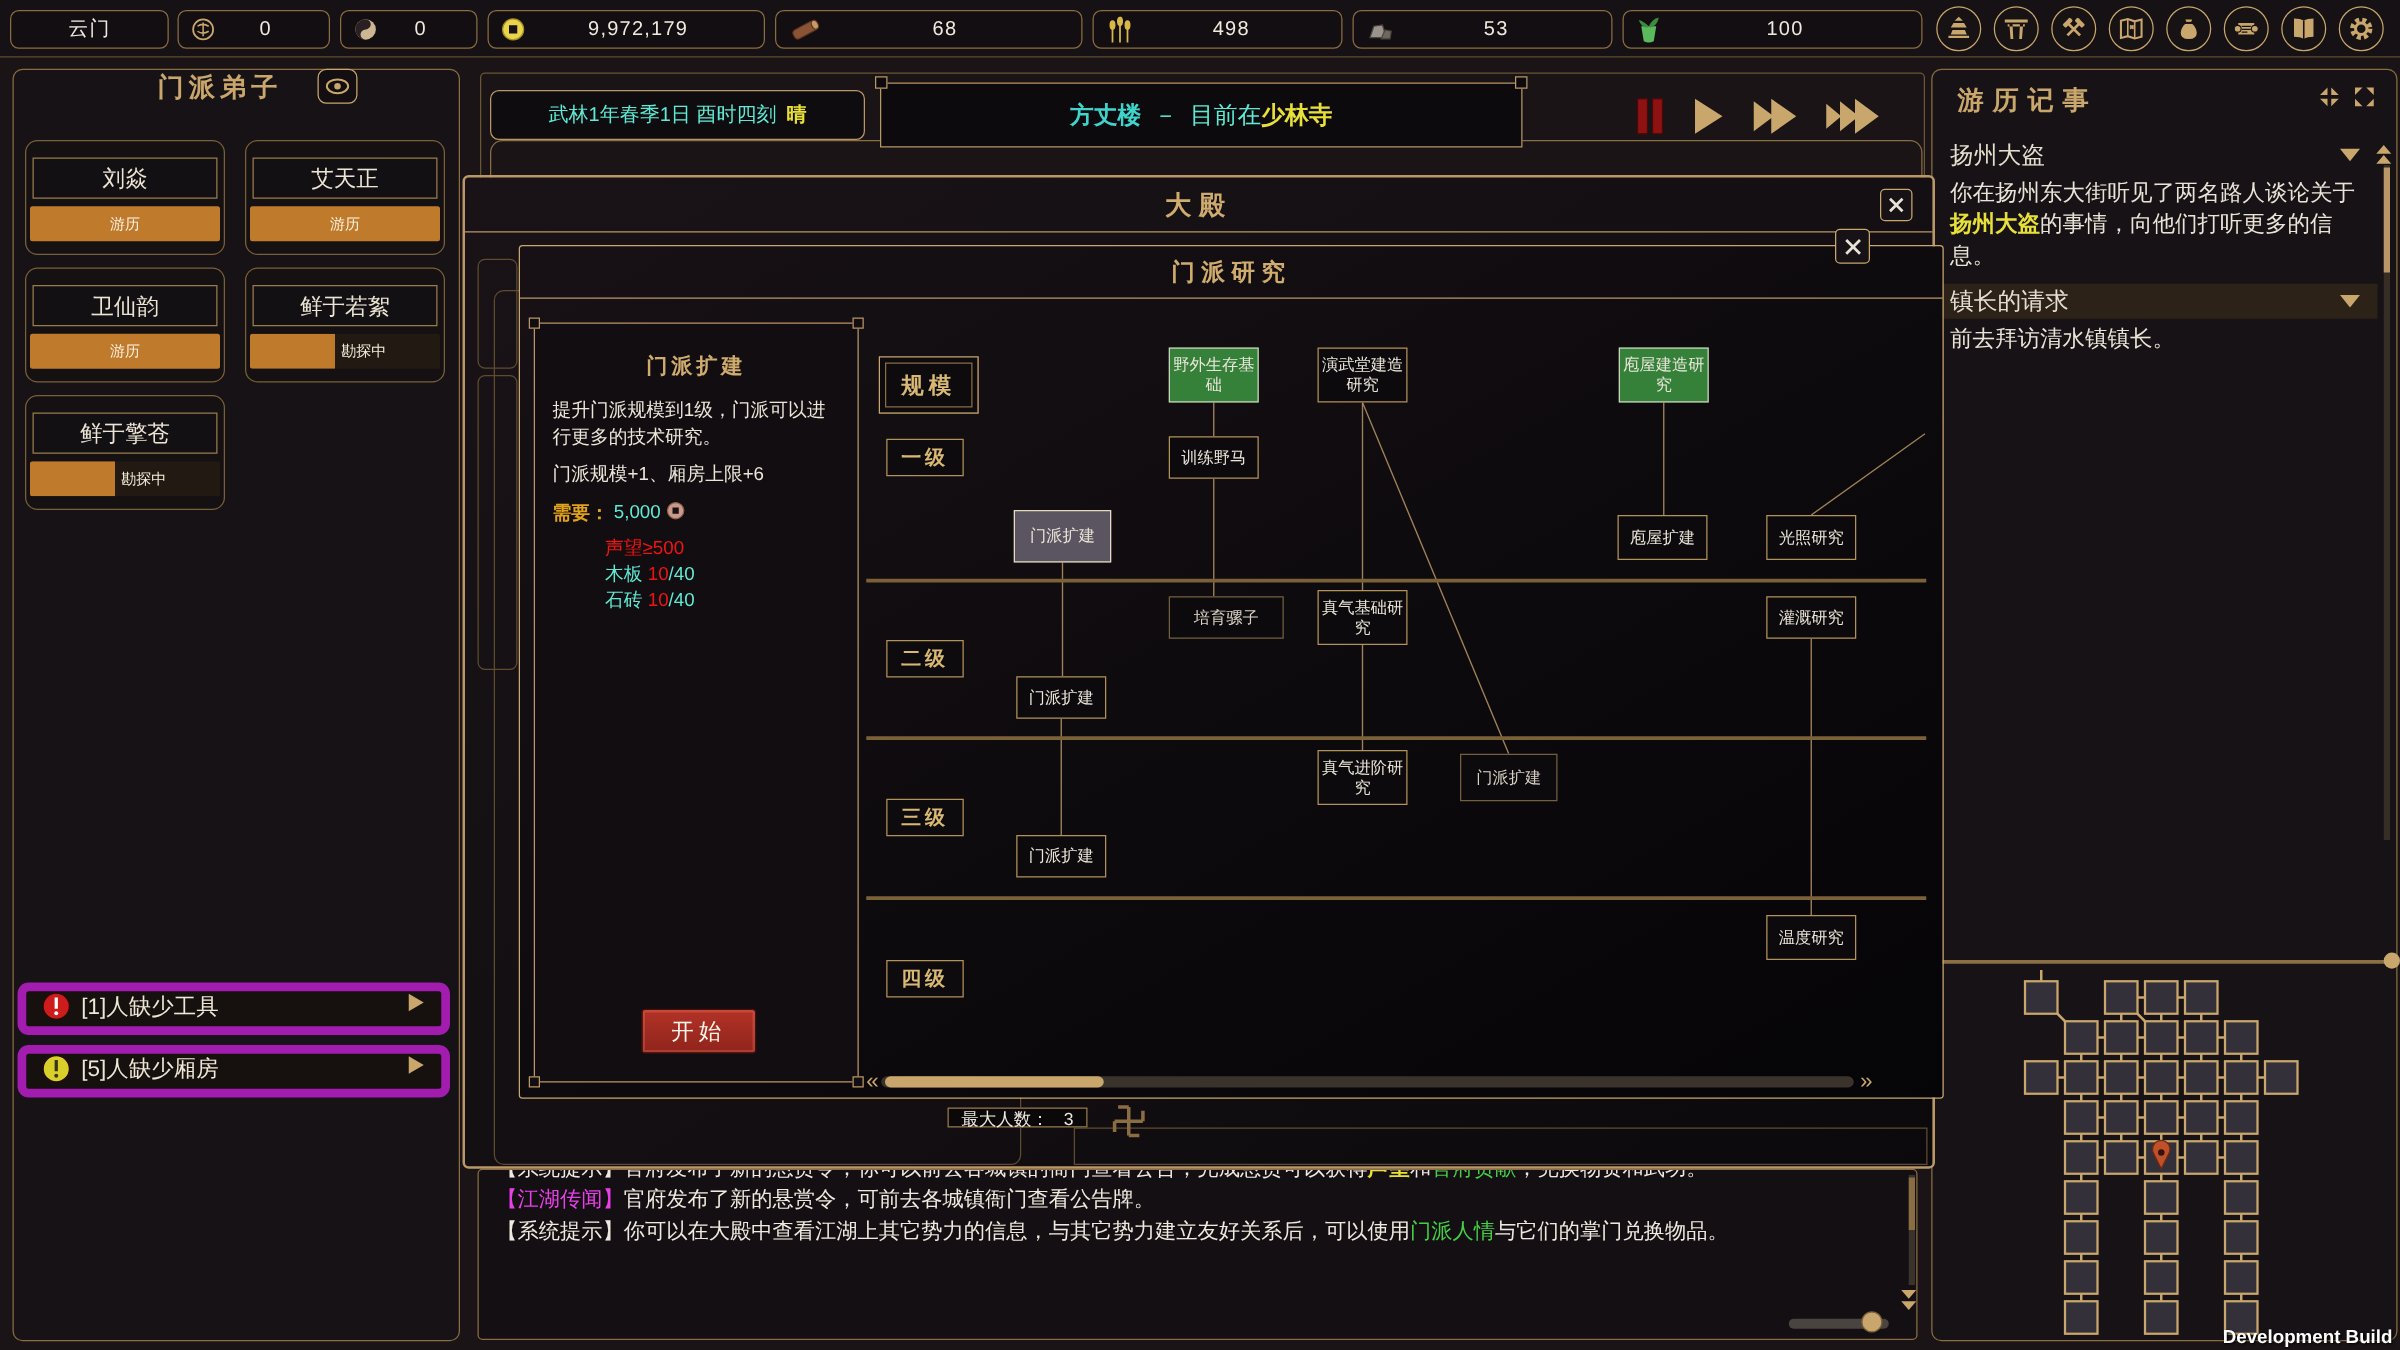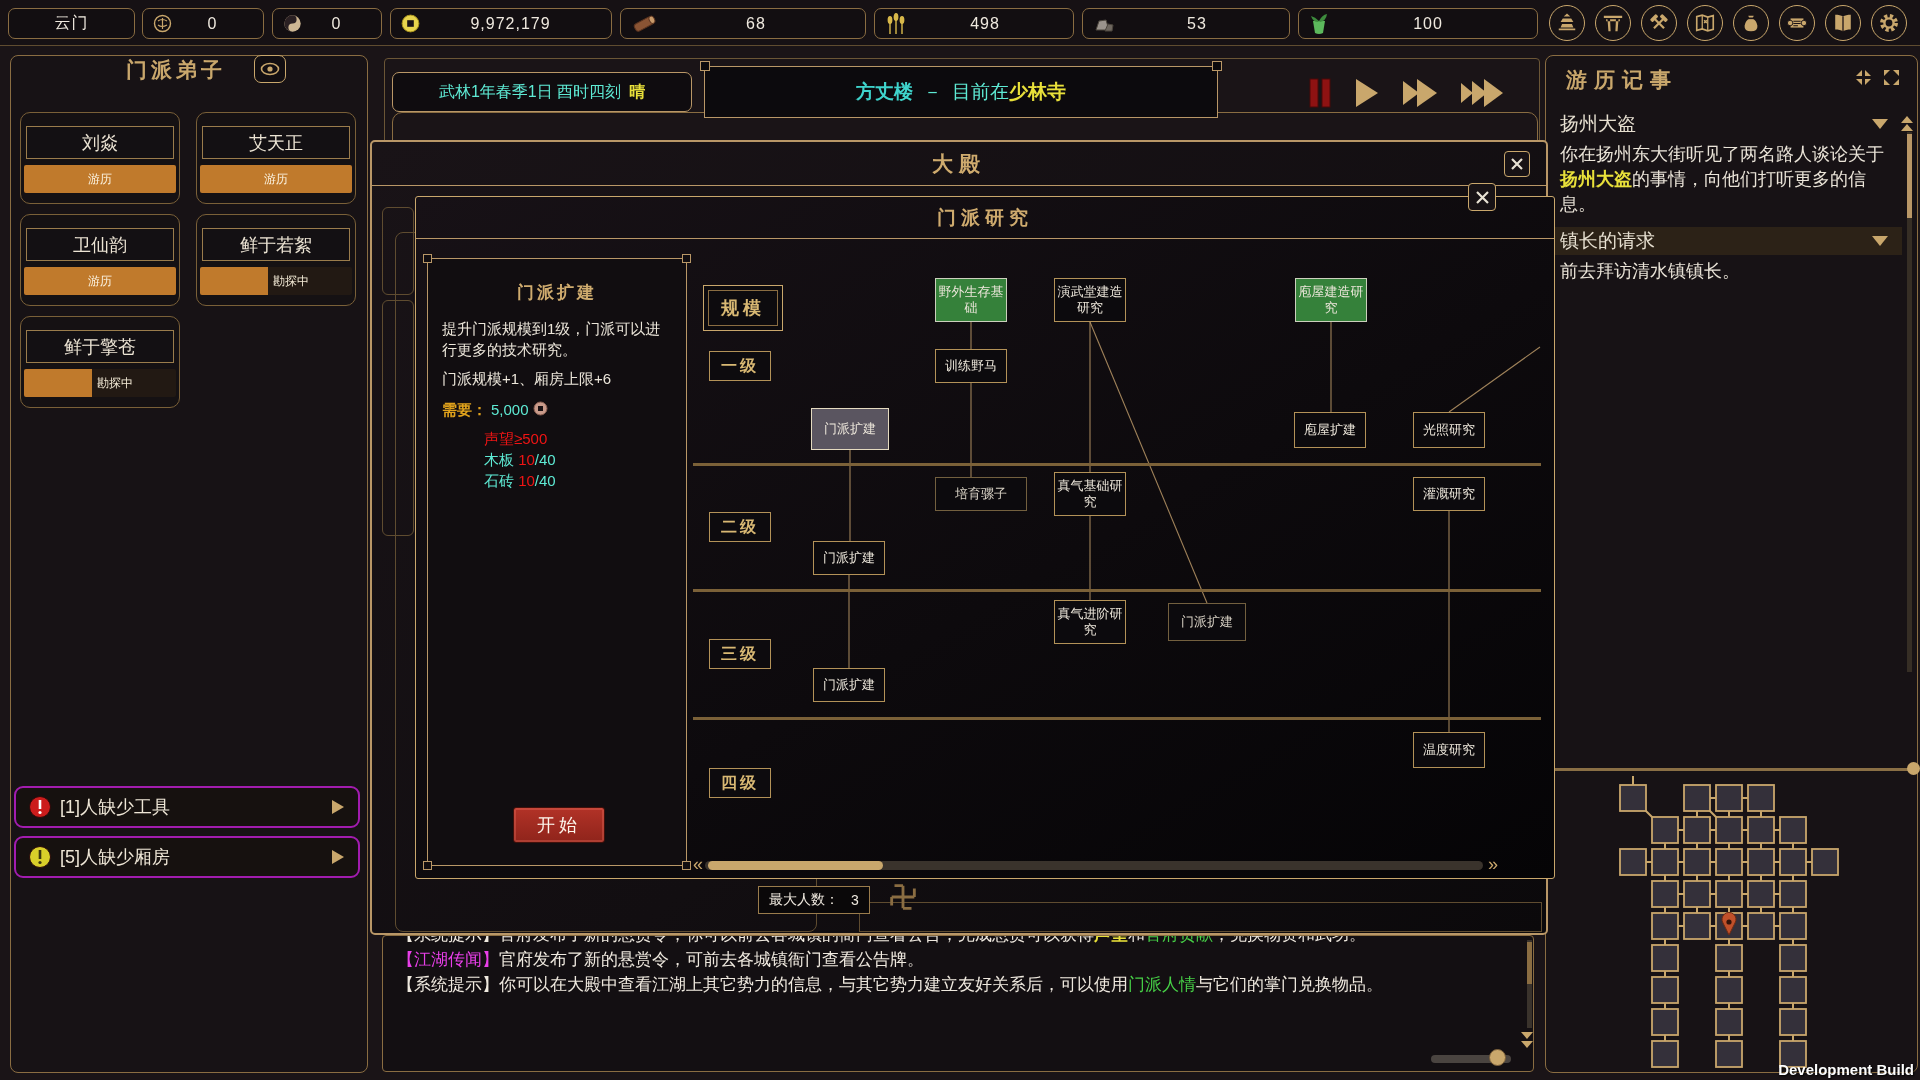--- a/index.html
+++ b/index.html
@@ -22,21 +22,21 @@
   #left-title{position:absolute;left:96px;top:56px;width:160px;text-align:center;font-size:21px;font-weight:bold;color:#c9a76c;letter-spacing:4px}
   #eye-btn{position:absolute;left:254px;top:55px;width:32px;height:28px;border:1.5px solid #c9a76c;border-radius:7px;display:flex;align-items:center;justify-content:center;cursor:pointer;background:#120e11}
   #disciples{position:absolute;left:20px;top:112px;width:338px;display:grid;grid-template-columns:160px 160px;column-gap:16px;row-gap:10px}
   .card{position:relative;height:92px;border:1px solid #7a6038;border-radius:10px;background:rgba(20,16,18,.6);cursor:pointer}
   .card-name{margin:13px 5px 0;height:33px;border:1px solid #9a7c4c;background:#131013;display:flex;align-items:center;justify-content:center;font-size:18px;color:#ece4d4}
   .card-status{position:relative;margin:6px 3px 0;height:28px;border-radius:2px;overflow:hidden;font-size:12px}
   .card-status.full{background:#c07a2c;display:flex;align-items:center;justify-content:center;color:#fbf3e1}
   .card-status.progress{background:#221913}
   .card-status .fill{position:absolute;left:0;top:0;bottom:0;width:45%;background:#c07a2c}
   .card-status .plabel{position:absolute;left:48%;top:0;height:100%;display:flex;align-items:center;color:#f3ead6}
-  .alert-row{position:absolute;left:14px;width:346px;height:42px;border:2px solid #a21caf;border-radius:9px;background:#16110f;display:flex;align-items:center;padding:0 12px;cursor:pointer}
+  .alert-row{position:absolute;left:14px;width:346px;height:42px;border:7px solid #a21caf;border-radius:9px;background:#16110f;display:flex;align-items:flex-start;padding:0 12px;cursor:pointer}
   .alert-label{flex:1;font-size:18px;color:#eee6d6;margin-left:8px}
 
   
   #center-frame{position:absolute;left:384px;top:58px;width:1156px;height:872px;border:1px solid #6b5636;border-radius:4px}
   #center-inner{position:absolute;left:392px;top:112px;width:1146px;height:812px;border:1px solid #8a6d42;border-radius:10px}
   #time-bar{position:absolute;left:392px;top:72px;width:300px;height:40px;border:1px solid #b99767;border-radius:7px;background:#0f0c0f;display:flex;align-items:center;justify-content:center;font-size:16px;gap:8px}
   #char-bar{position:absolute;left:704px;top:66px;width:514px;height:52px;border:1px solid #b99767;background:#0c0a0d;display:flex;align-items:center;justify-content:center;font-size:19px;gap:10px}
   .knob{position:absolute;width:10px;height:10px;border:1px solid #b99767;background:#0c0a0d}
   #playback{position:absolute;left:1308px;top:76px;height:34px;display:flex;align-items:center;gap:22px}
   .pb-btn{cursor:pointer;display:flex;align-items:center}
@@ -46,21 +46,21 @@
   .c-white{color:#5eead4}
   .c-green{color:#46cf46}
   .c-magenta{color:#e93fe9}
   .c-red{color:#ef1414}
 
   
   #hall{position:absolute;left:370px;top:140px;width:1178px;height:795px;border:2px solid #b99767;border-radius:5px;background:linear-gradient(145deg,#191317 0%,#120e11 60%,#0b090b 100%);z-index:10}
   #hall-title{position:absolute;left:0;right:0;top:0;height:44px;border-bottom:1px solid #b99767;display:flex;align-items:center;justify-content:center;font-size:21px;font-weight:bold;color:#cfab6e;letter-spacing:6px}
   .close-btn{position:absolute;width:26px;height:26px;border:1.5px solid #c9a76c;border-radius:4px;background:#171215;display:flex;align-items:center;justify-content:center;cursor:pointer}
   .frag{position:absolute;border:1px solid #5f4c30}
-  #max-people{position:absolute;left:386px;top:744px;width:112px;height:28px;background:#0a0809;border:1px solid #9a7c4c;display:flex;align-items:center;justify-content:center;font-size:14px;color:#efe9df;gap:12px}
+  #max-people{position:absolute;left:386px;top:744px;width:112px;height:16px;background:#0a0809;border:1px solid #9a7c4c;display:flex;justify-content:center;font-size:14px;color:#efe9df;gap:12px}
 
   
   #research{position:absolute;left:415px;top:196px;width:1140px;height:683px;border:1.5px solid #c9a76c;border-radius:3px;background:linear-gradient(150deg,#171116 0%,#0d0a0d 55%,#050406 100%);z-index:20}
   #research-title{position:absolute;left:0;right:0;top:0;height:42px;border-bottom:1px solid #b99767;display:flex;align-items:center;justify-content:center;font-size:19px;font-weight:bold;color:#cfab6e;letter-spacing:5px}
   #detail{position:absolute;left:11px;top:61px;width:260px;height:608px;border:1px solid #b99767;background:#110d10}
   #detail .corner{position:absolute;width:9px;height:9px;border:1px solid #b99767;background:#110d10}
   #detail-title{margin-top:22px;text-align:center;font-size:17px;font-weight:bold;color:#cfab6e;letter-spacing:3px}
   #detail-desc{margin:14px 14px 0;font-size:15px;line-height:21px;color:#ece6da}
   #detail-effect{margin:10px 14px 0;font-size:15px;color:#ece6da}
   #detail-need{margin:12px 14px 0;font-size:15px;display:flex;align-items:flex-start;gap:4px}

